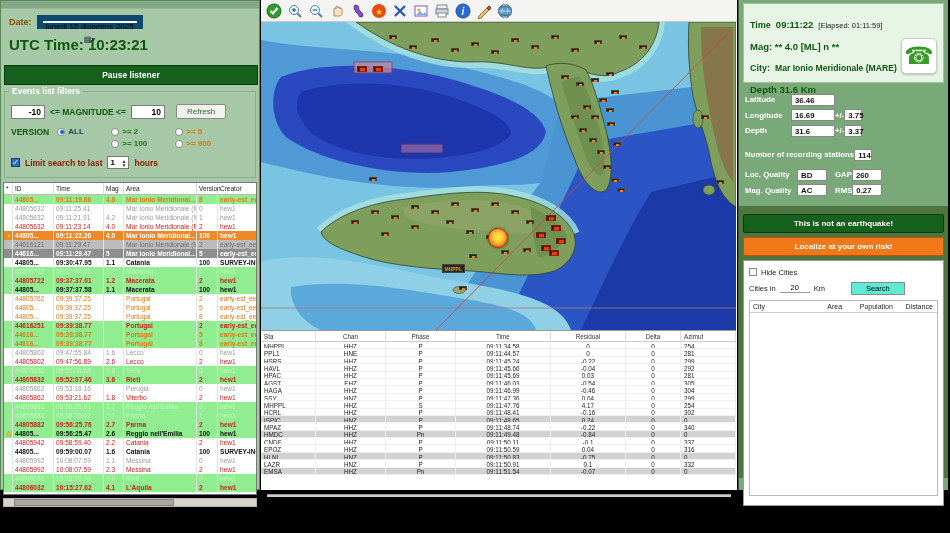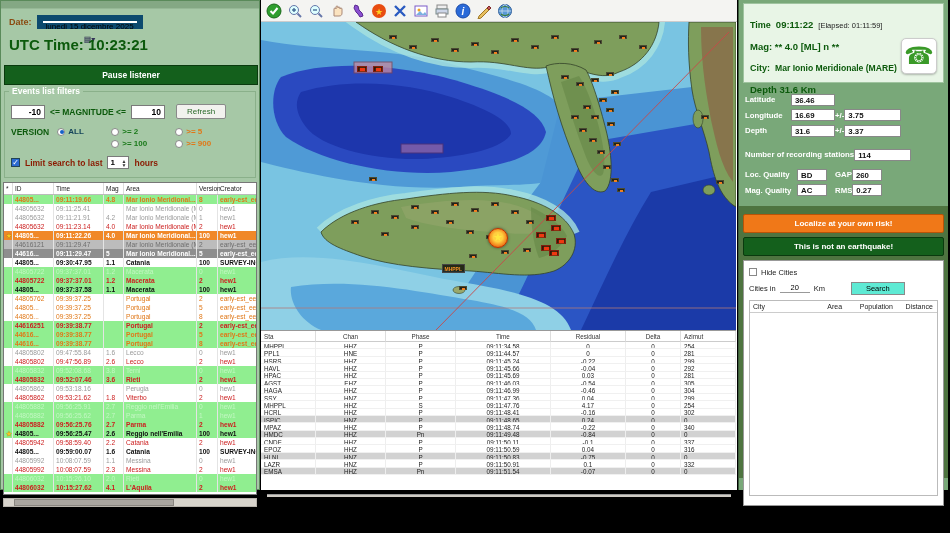--- a/index.html
+++ b/index.html
@@ -110,21 +110,21 @@
   .ed-val { color:#0c5a0c; font-weight:bold; font-size:9.5px;margin-top:8px; }
   .ed-elapsed { color:#222; font-size:7.5px; }
   #phone-icon { position:absolute; right:6px; top:34px; width:36px; height:36px; background:#fff;
     border:1px solid #ccc; border-radius:5px; color:#3a9a28; font-size:24px; line-height:34px;
     text-align:center; box-shadow:0 1px 2px rgba(0,0,0,.25); }
   #fields { padding:4px 6px 6px 6px; }
   .f-row { display:flex; align-items:center; margin:3.5px 0; }
   .f-lbl { color:#fff; font-weight:bold; font-size:7.8px; }
   .f-box { background:#fff; border:1px solid #888; font-weight:bold; font-size:7.8px; color:#111;
     padding:1px 3px; text-align:left; height:12px; }
-  .w44{width:44px;} .w34{width:57px;} .w30{width:30px;}
+  .w44{width:44px;} .w34{width:18px;} .w30{width:30px;}
   .alert-btn { display:block; margin:4px 4px; text-align:center; color:#fff; font-weight:bold;
     font-size:8px; padding:4px 0; border-radius:2px; }
   #btn-notquake { background:#14601c; border:1px solid #0a3a0e; }
   #btn-localize { background:#f07818; border:1px solid #b85408; }
   #right-lower { background:#4e7440; padding-top:4px; height:272px; }
   #tabs { display:flex; gap:2px; padding:0 4px; }
   .tab { font-size:7.5px; padding:2px 7px; background:#c2d0b0; border:1px solid #8a9a7a;
     border-bottom:none; color:#333; border-radius:2px 2px 0 0; }
   .tab.active { background:#fff; font-weight:bold; }
   #tab-panel { margin:0 4px; background:#fff; border:1px solid #999; height:246px; padding:5px; }
@@ -1048,22 +1048,22 @@
     </div>
     <div class="f-row">
       <span class="f-lbl" style="width:52px">Mag. Quality</span>
       <span class="f-box w30">AC</span>
       <span class="f-lbl" style="margin-left:8px">RMS</span>
       <span class="f-box w30">0.27</span>
     </div>
   </div>
 
   <div id="right-lower">
+    <div class="alert-btn" id="btn-notquake">This is not an earthquake!</div>
     <div class="alert-btn" id="btn-localize">Localize at your own risk!</div>
-    <div class="alert-btn" id="btn-notquake">This is not an earthquake!</div>
     <div id="tab-panel">
       <div class="hc-row">
         <span class="chk-empty"></span>
         <span class="hc-lbl">Hide Cities</span>
       </div>
       <div class="ci-row">
         <span class="ci-lbl">Cities in</span>
         <span class="ci-box">20</span>
         <span class="ci-lbl">Km</span>
         <span class="search-btn">Search</span>

